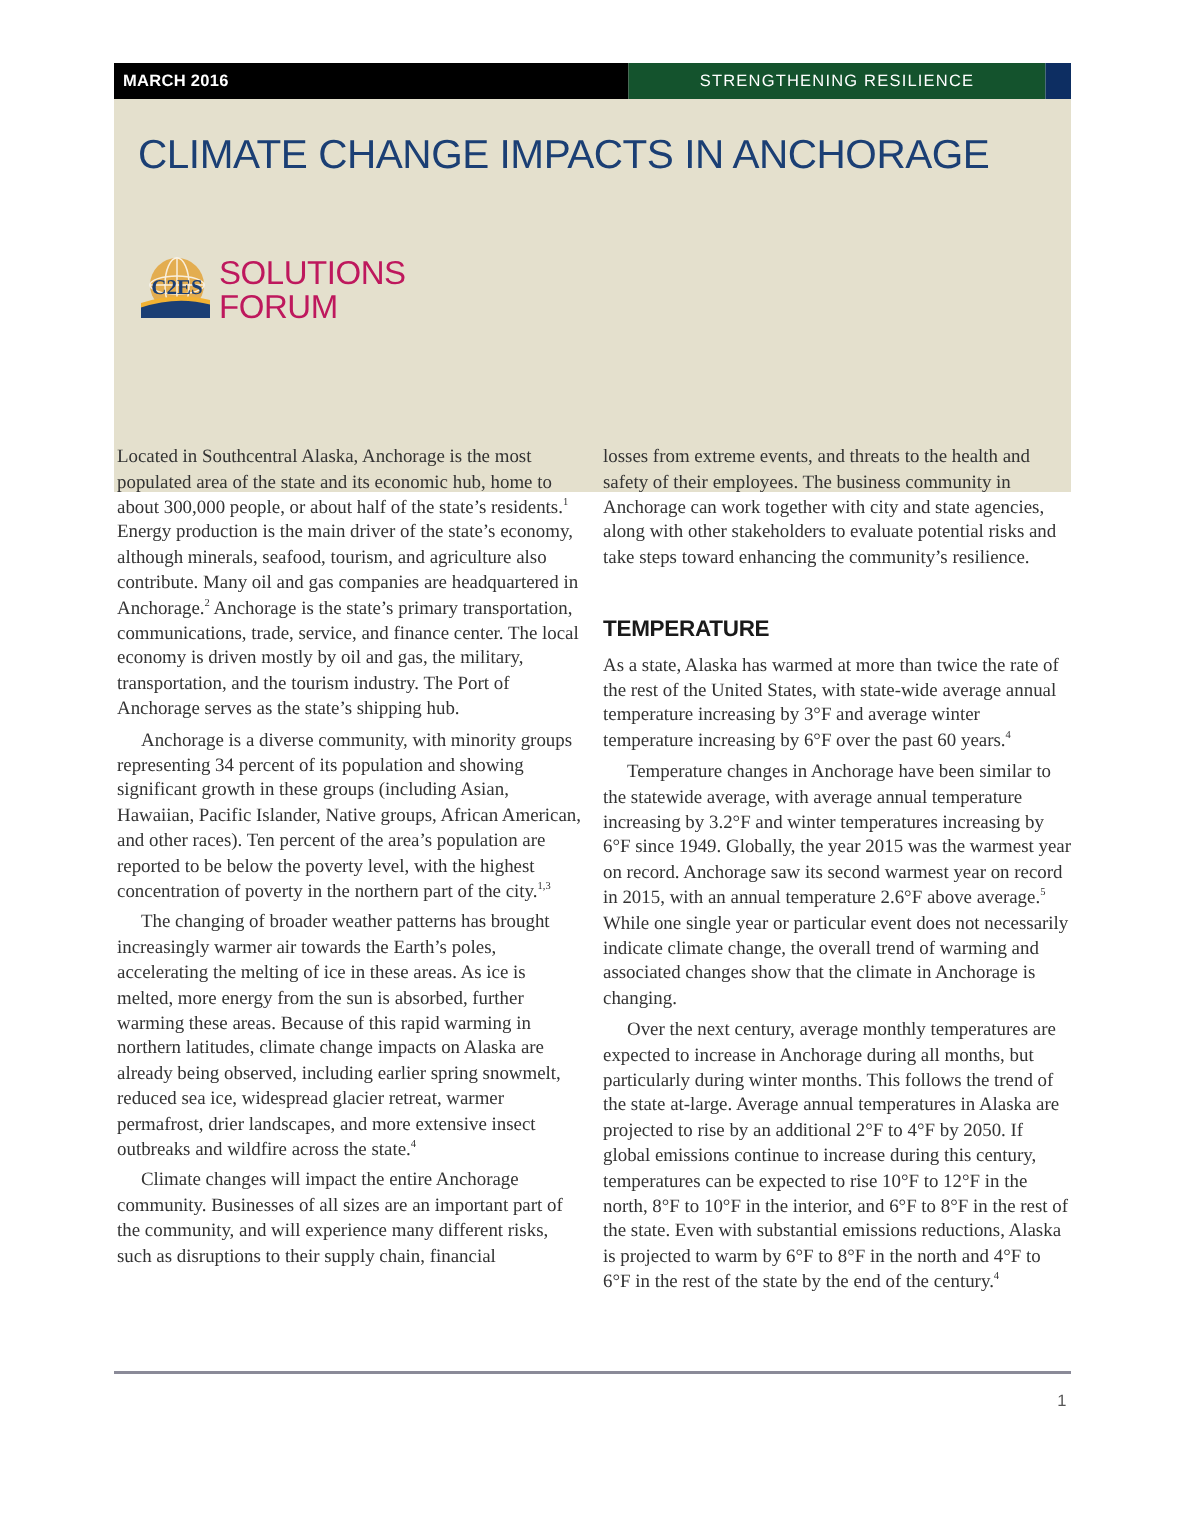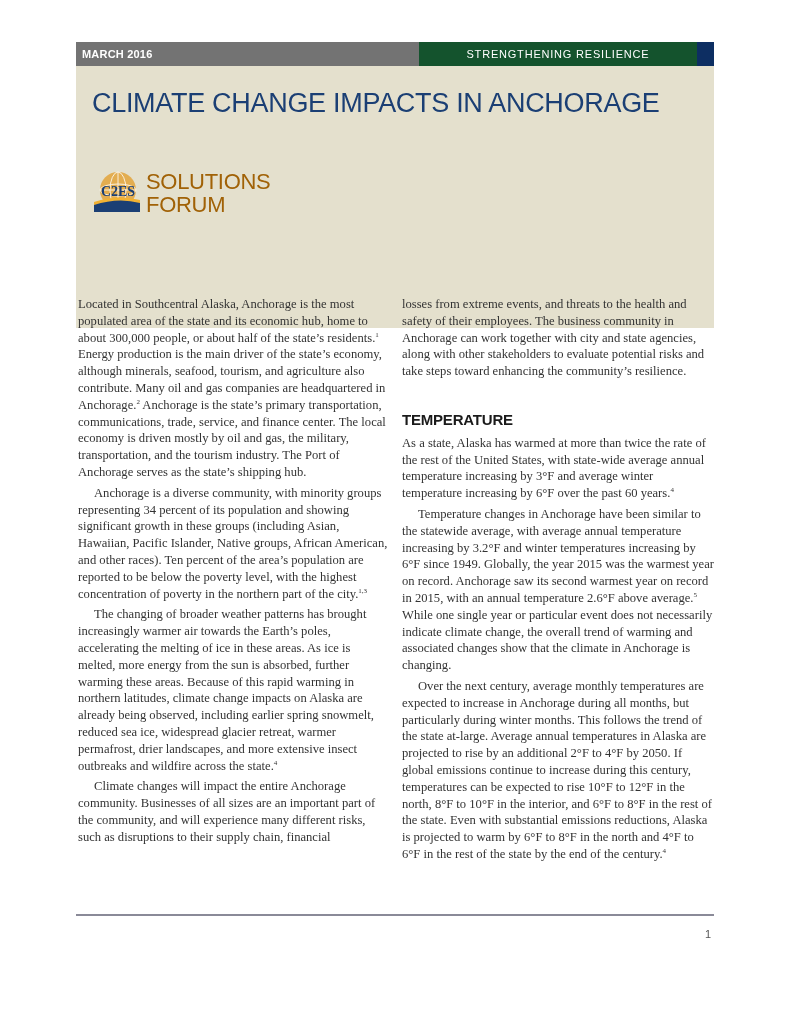--- a/index.html
+++ b/index.html
@@ -1,31 +1,31 @@
 <!DOCTYPE html>
 <html><head>
 <meta charset="utf-8">
 <style>
   html, body { margin:0; padding:0; background:#ffffff; }
   body { width:791px; height:1024px; position:relative; overflow:hidden;
          font-family:"DejaVu Serif", serif; color:#333; }
   .topbar { position:absolute; left:76px; top:42px; width:638px; height:24px; display:flex; }
-  .topbar .left { background:#737373; width:343px; height:100%; color:#fff;
+  .topbar .left { background:#000000; width:343px; height:100%; color:#fff;
                   font-family:"Liberation Sans", sans-serif; font-weight:bold; font-size:11px;
                   display:flex; align-items:center; padding-left:6px; box-sizing:border-box; letter-spacing:0.2px; }
   .topbar .mid { background:#14532d; width:278px; height:100%; color:#fff;
                  font-family:"Liberation Sans", sans-serif; font-size:11px; letter-spacing:0.8px;
                  display:flex; align-items:center; justify-content:center; }
   .topbar .right { background:#0d2e62; flex:1; height:100%; }
   .banner { position:absolute; left:76px; top:66px; width:638px; height:262px; background:#e4e0cd; }
   .title { position:absolute; left:16px; top:22px; color:#1b3f74;
            font-family:"Liberation Sans", sans-serif; font-size:27px; letter-spacing:-0.3px; }
   .logo { position:absolute; left:16px; top:104px; display:flex; align-items:center; }
   .logo svg { display:block; }
-  .logo-text { margin-left:4px; color:#a16207; font-family:"Liberation Sans", sans-serif;
+  .logo-text { margin-left:4px; color:#be185d; font-family:"Liberation Sans", sans-serif;
                font-size:22px; line-height:23px; letter-spacing:-0.3px; }
   .col { position:absolute; top:296px; width:312px; font-size:11.4px; line-height:16.8px; color:#333;
          font-family:"Liberation Serif", serif; font-size:12.6px; }
   .col p { margin:0 0 4px 0; text-align:left; }
   .col p.indent { text-indent:16px; }
   .col-left { left:78px; width:310px; }
   .col-right { left:402px; width:312px; }
   .col h2 { margin:32px 0 6px 0; font-family:"Liberation Sans", sans-serif; font-weight:bold;
             font-size:15px; color:#1a1a1a; letter-spacing:-0.2px; }
   sup { font-size:7px; line-height:0; vertical-align:super; }

